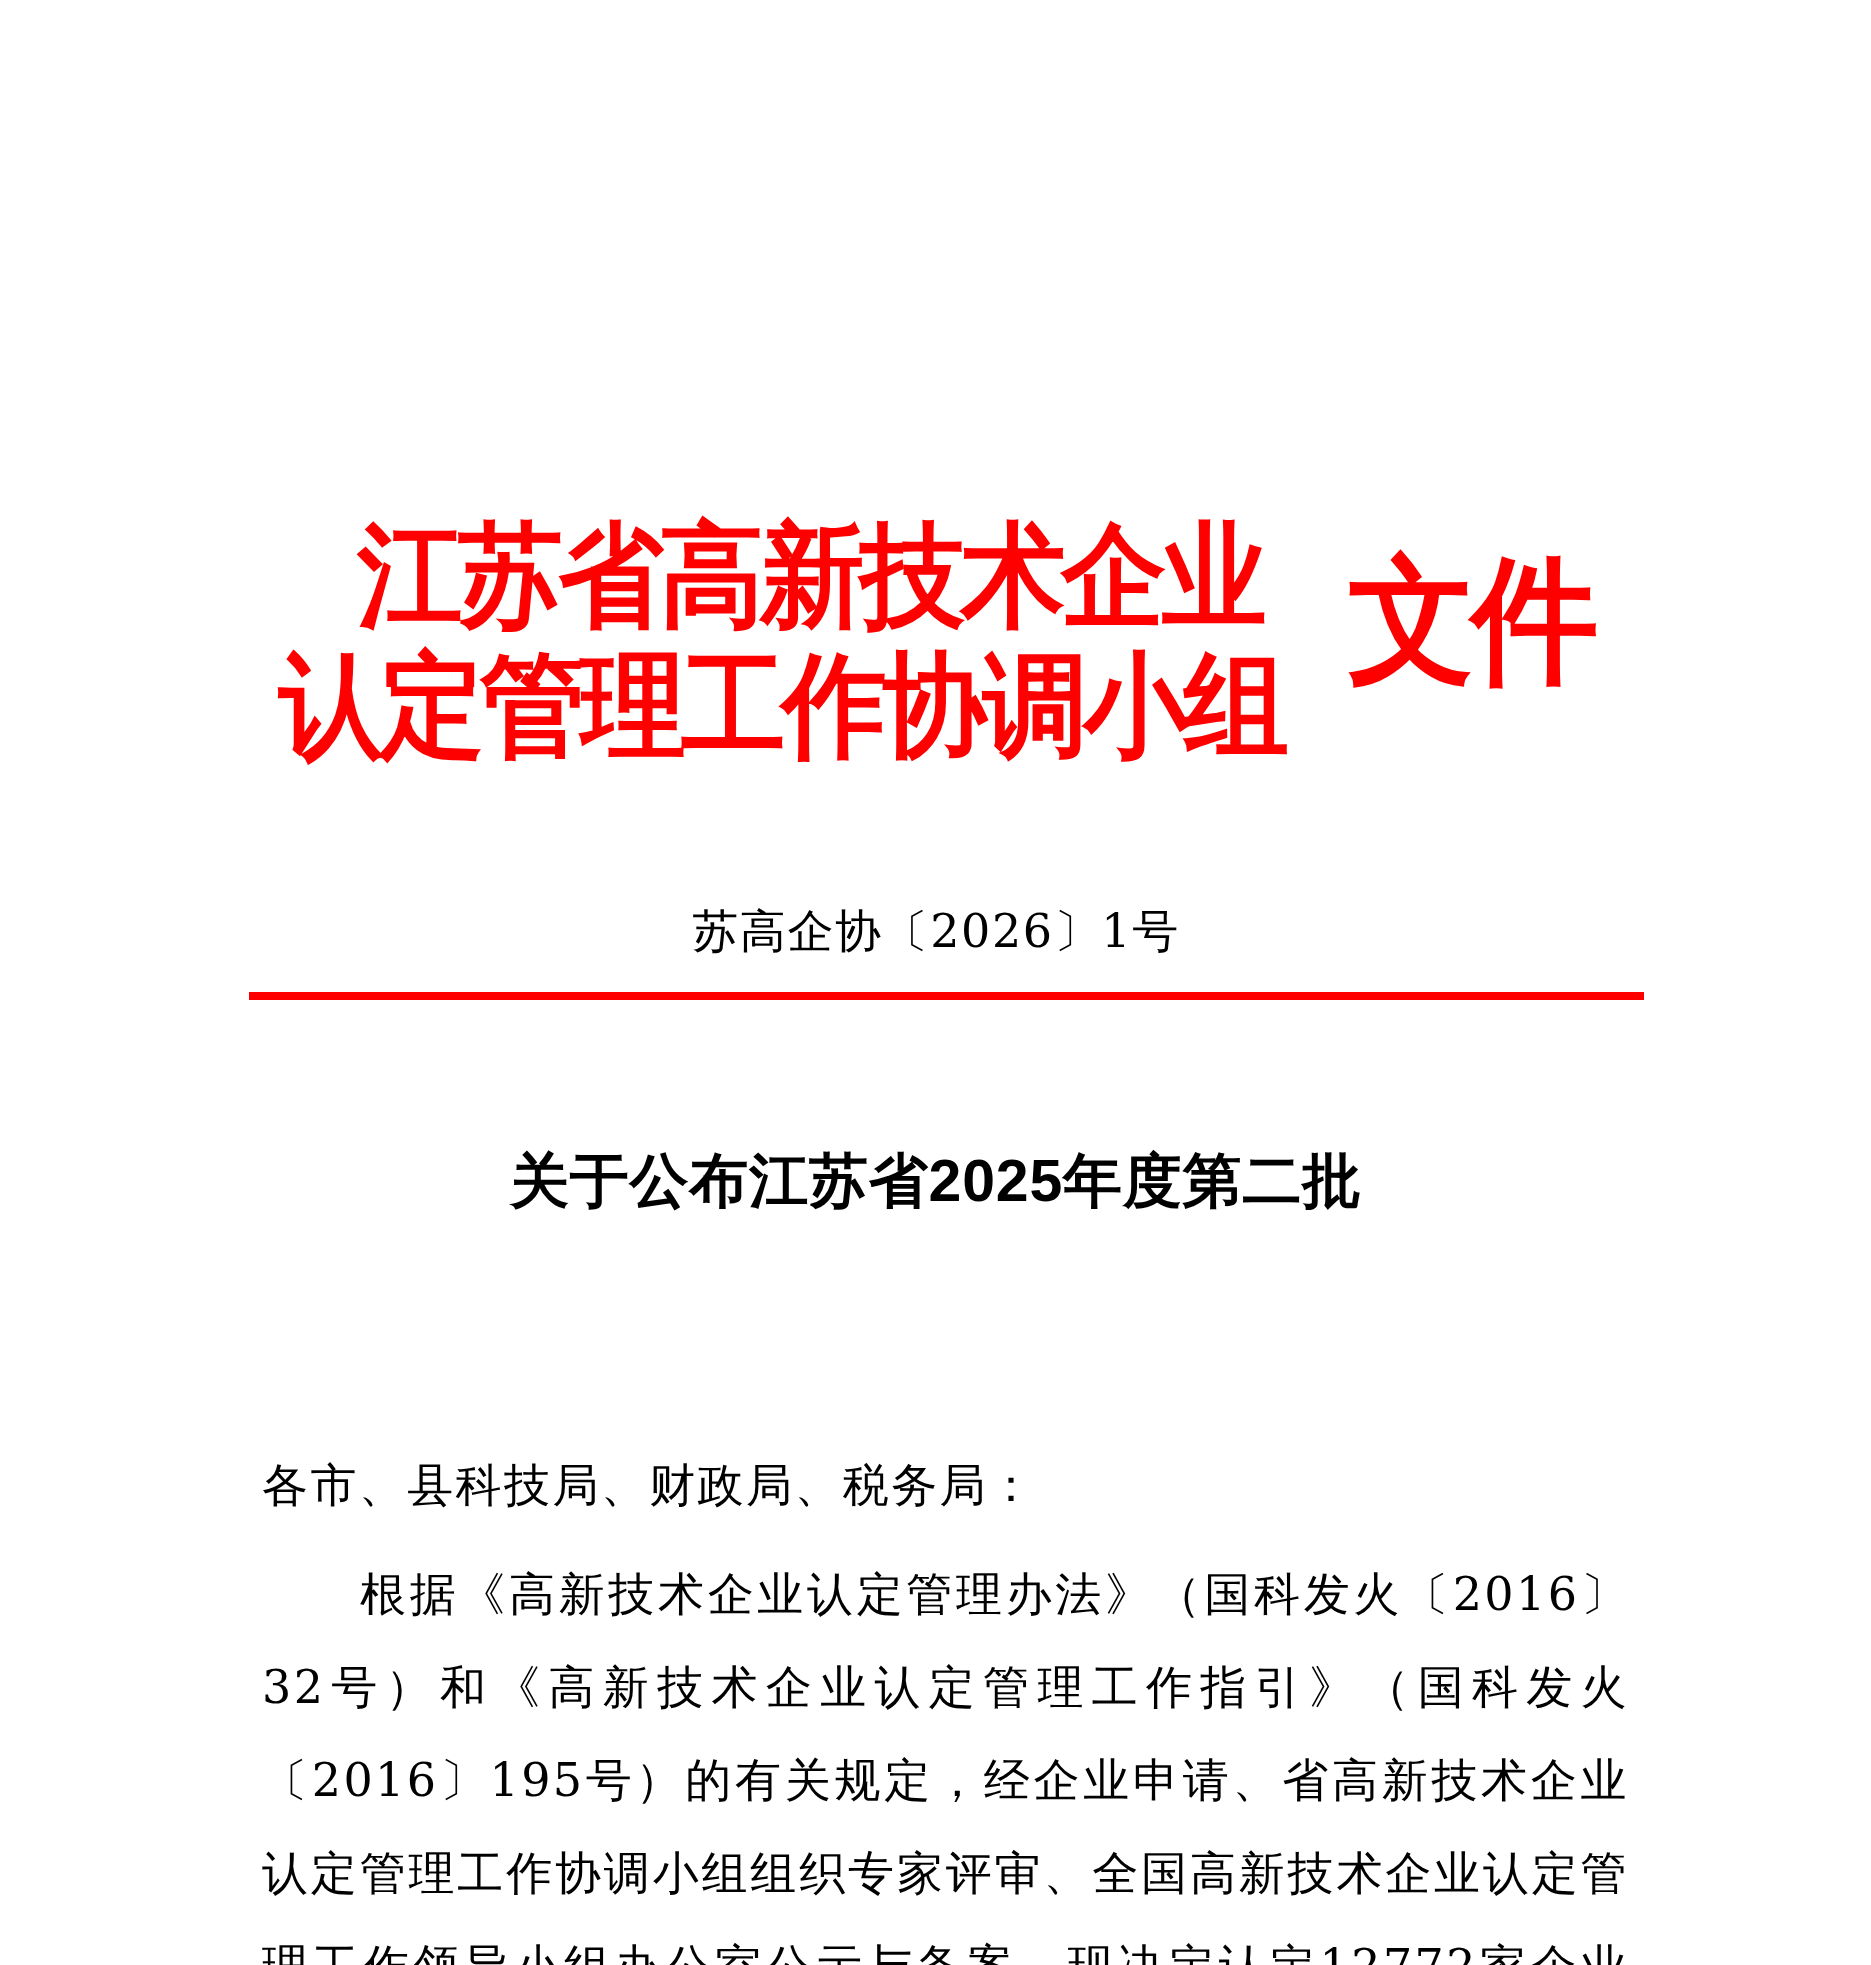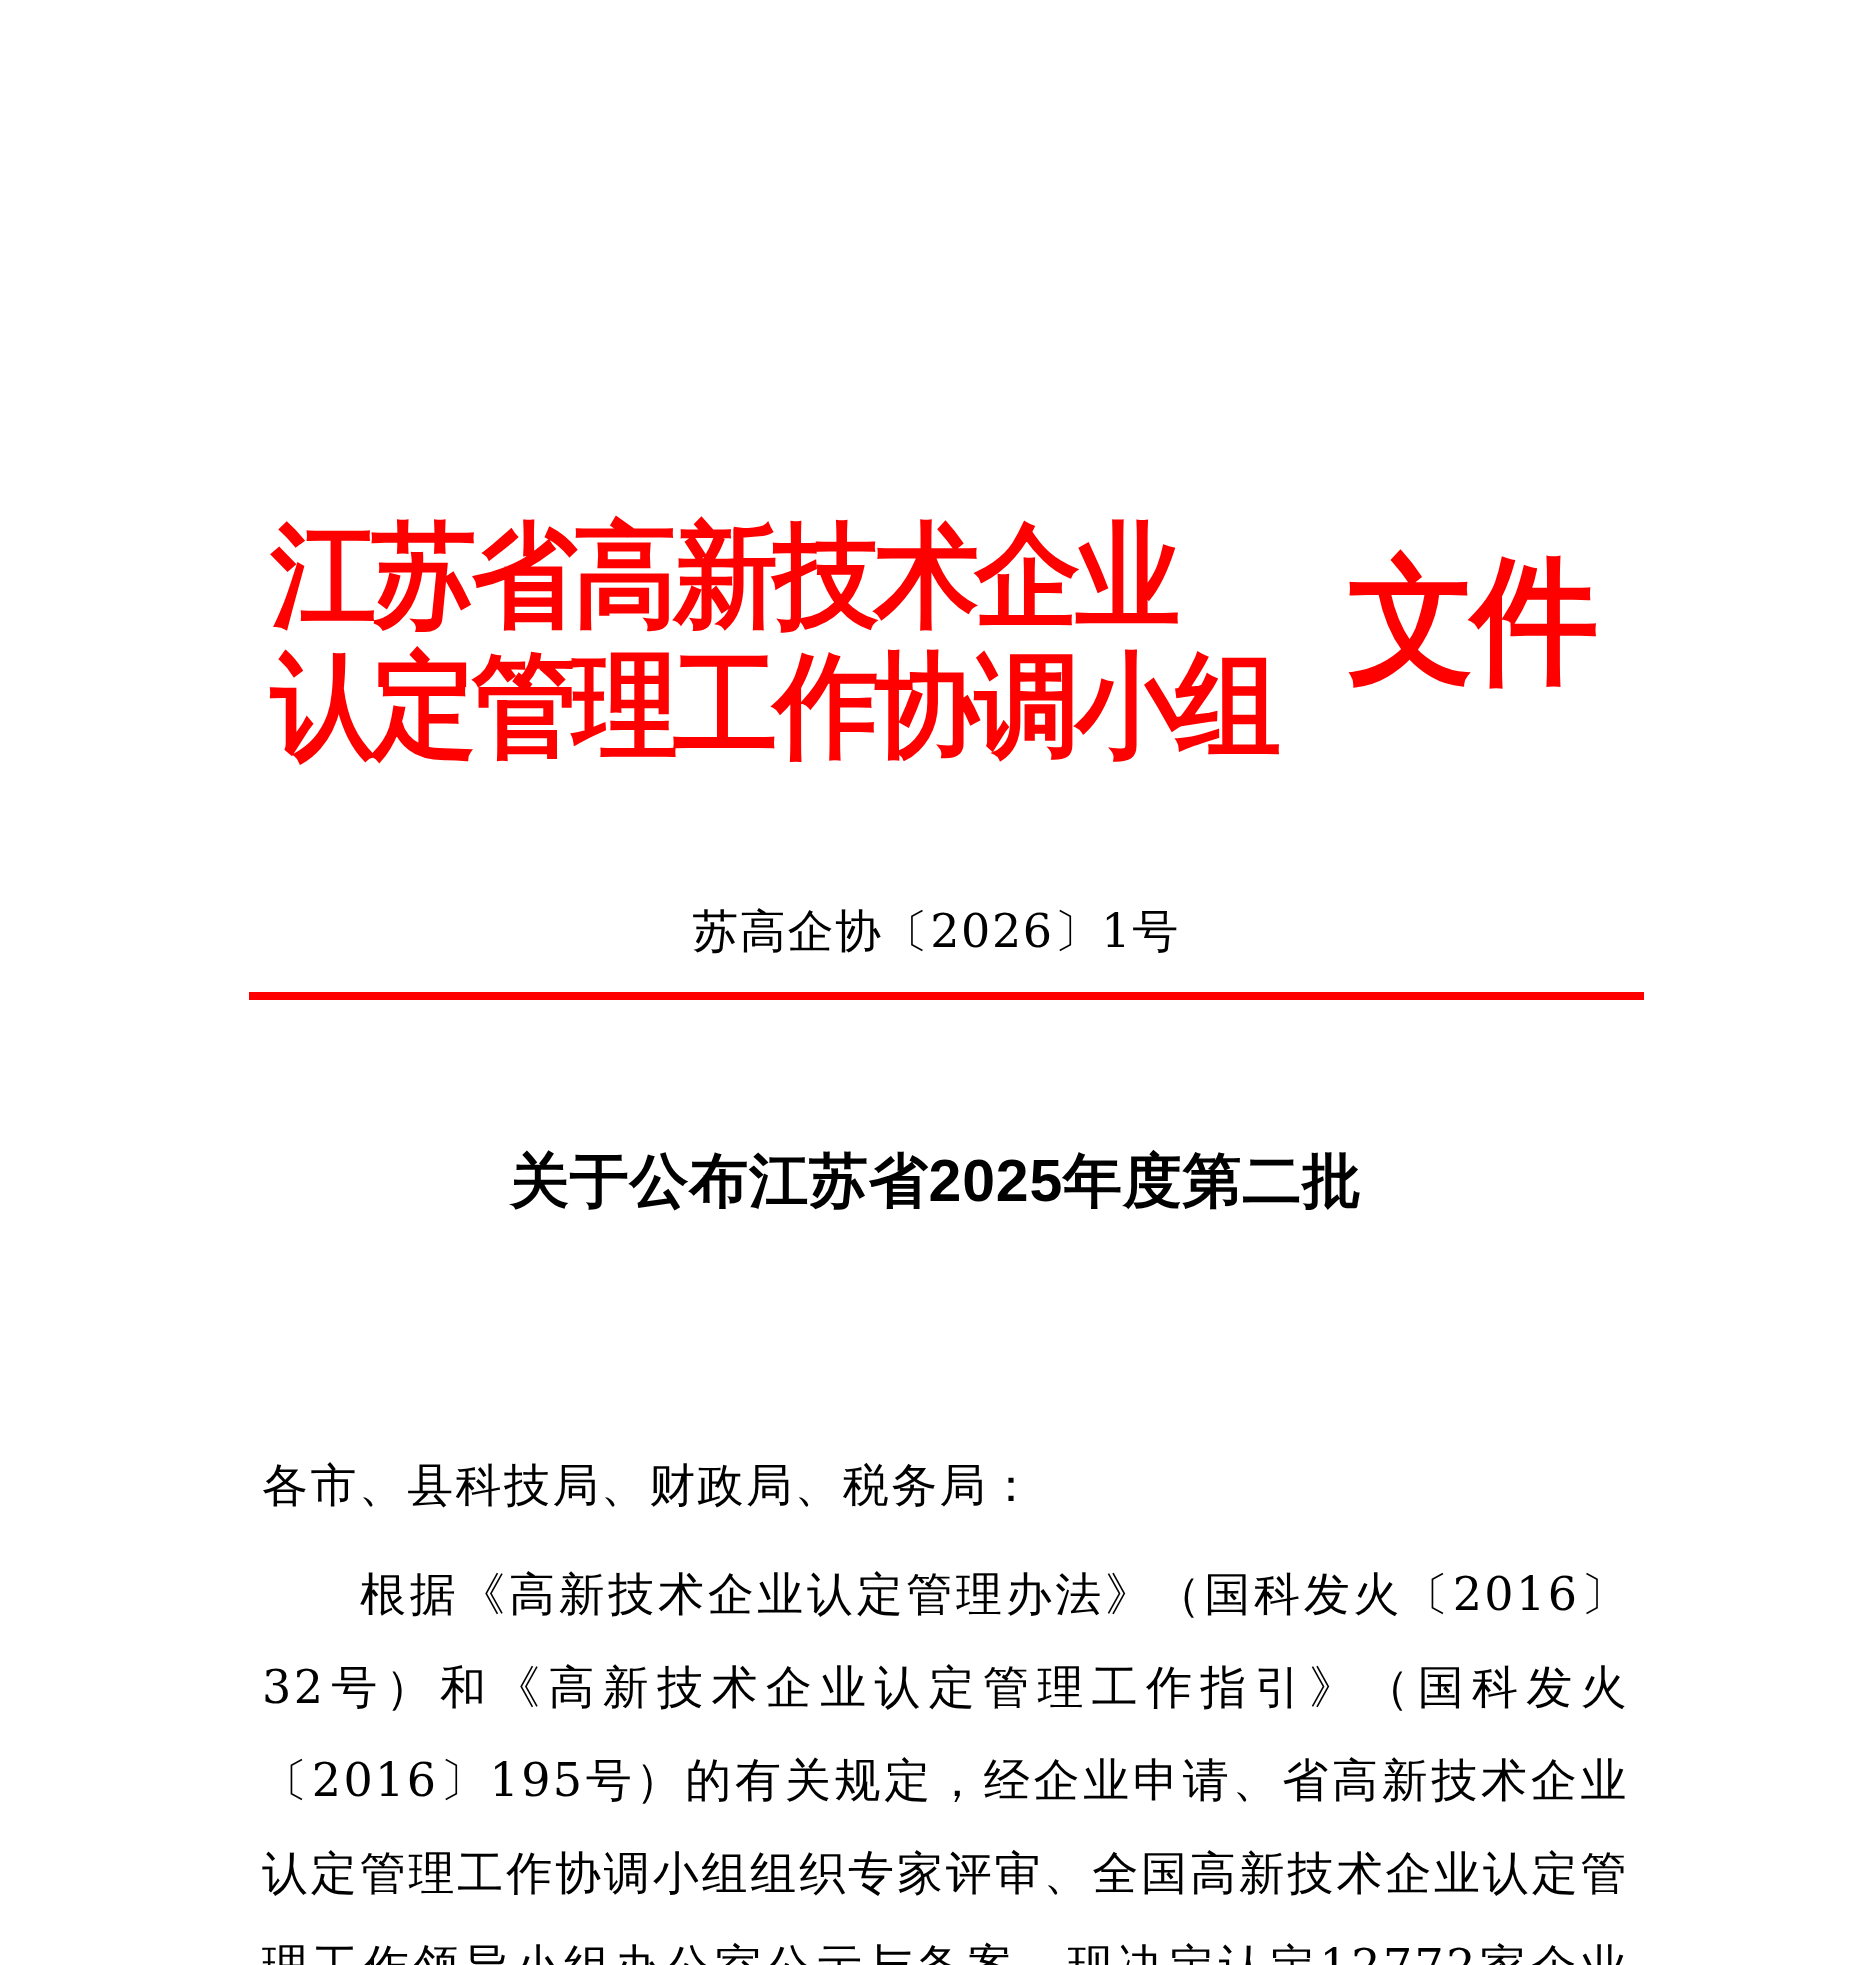--- a/index.html
+++ b/index.html
@@ -1,19 +1,19 @@
 <!DOCTYPE html>
 <html style="font-size:6.3px"><head>
 <meta charset="utf-8">
 <style>
   html, body { margin:0; padding:0; background:#ffffff; }
   body { width:1872px; height:2647px; position:relative; overflow:hidden;
          font-family:"DejaVu Serif","Liberation Serif",serif; color:#000; }
   .letterhead { position:absolute; left:271px; top:511px; width:1344px; height:275px; }
-  .lh-lines { position:absolute; left:0; top:0; width:1069px; }
+  .lh-lines { position:absolute; left:8px; top:0; width:1069px;text-align:right; }
   .lh-line { font-family:"DejaVu Sans","Liberation Sans",sans-serif; font-weight:bold;
              color:#ff0000; font-size:114px; line-height:130px; letter-spacing:-4.7px;
              white-space:nowrap; transform:scaleX(0.92); transform-origin:left top; }
   .lh-suffix { position:absolute; left:1077px; top:31px; font-family:"DejaVu Sans","Liberation Sans",sans-serif;
                font-weight:bold; color:#ff0000; font-size:138px; line-height:157px;
                letter-spacing:-3.9px; white-space:nowrap; transform:scaleX(0.92); transform-origin:left top; }
   .docno { position:absolute; left:0; width:1872px; top:904px; text-align:center;
            font-size:46px; line-height:55px; letter-spacing:1.6px; }
   .redline { position:absolute; left:249px; top:992px; width:1395px; height:7.9px; background:#ff0000; }
   .title { position:absolute; left:0; width:1872px; top:1132px; text-align:center;

